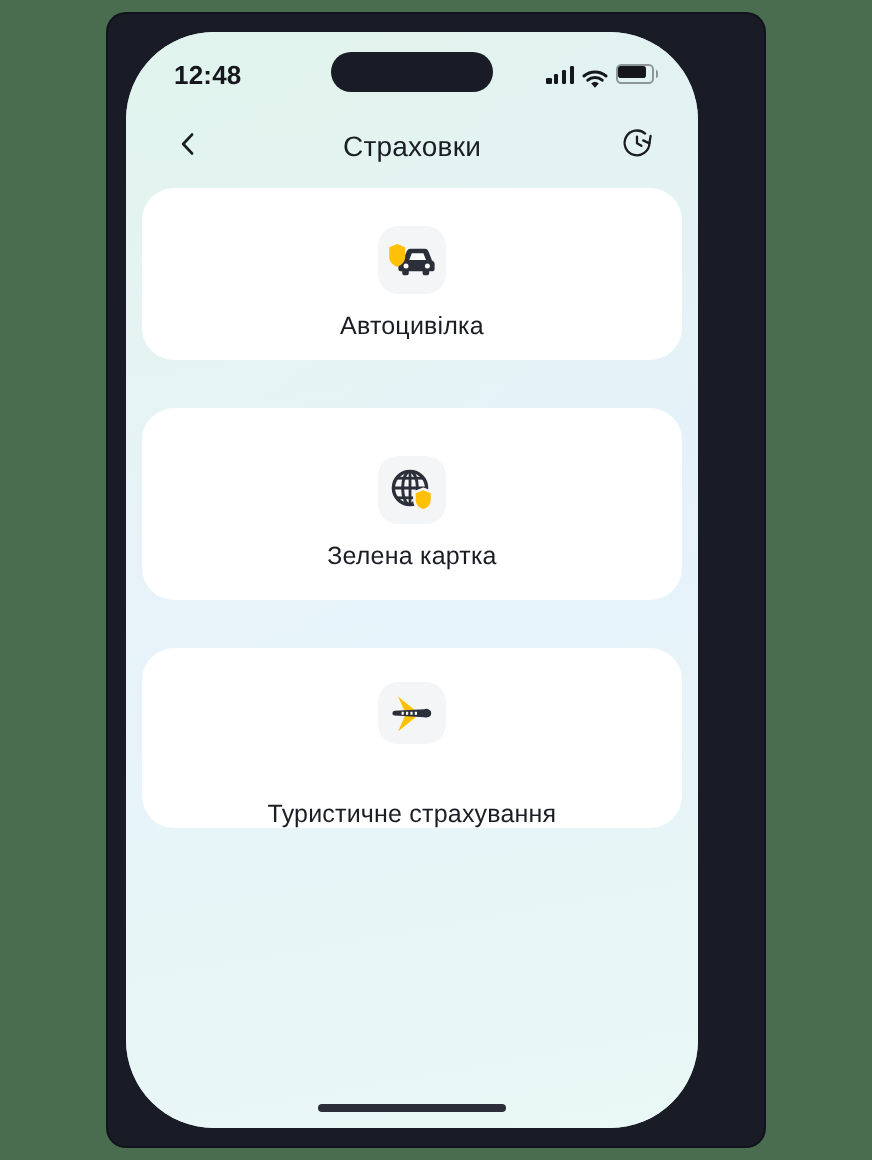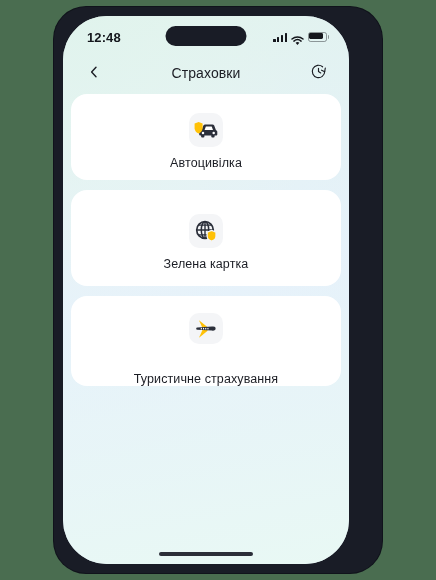--- a/index.html
+++ b/index.html
@@ -11,21 +11,21 @@
   body {
     background:#4a6d50;
     display:flex; align-items:center; justify-content:center;
   }
 
   
   .phone-frame{
     position:relative;
     width:328px; height:566px;
     background:#191c26;
-    border-radius:32px;
+    border-radius:9px;
     box-shadow:0 0 0 1px #10131b;
   }
   .phone-screen{
     position:absolute;
     left:9px; top:9px;
     width:286px; height:548px;
     border-radius:44px;
     overflow:hidden;
     background:
       radial-gradient(125% 90% at 6% 2%, #e3f6ef 0%, #e9f7f2 22%, #eaf4f6 46%, #e7f1fb 68%, #e6f0fb 100%);
@@ -110,21 +110,21 @@
   
   .content{
     position:absolute; left:0; top:74px;
     width:100%; bottom:0;
     padding:4px 8px 0;
     z-index:4;
   }
   .card{
     background:#ffffff;
     border-radius:16px;
-    margin-bottom:10px;
+    margin-bottom:24px;
     display:flex;
     flex-direction:column;
     align-items:center;
     justify-content:center;
     cursor:pointer;
   }
   .card-1{ height:86px; padding-top:8px; }
   .card-2{ height:96px; padding-top:8px; }
   .card-3{ height:90px; padding-top:17px;gap:19px; }
 

